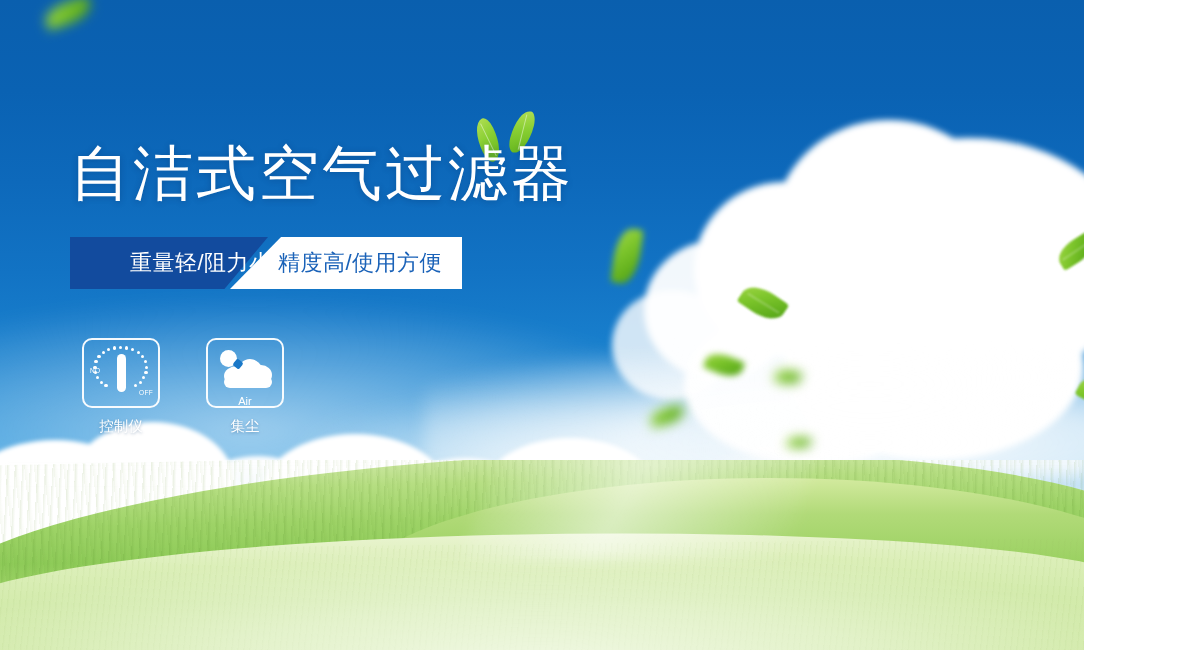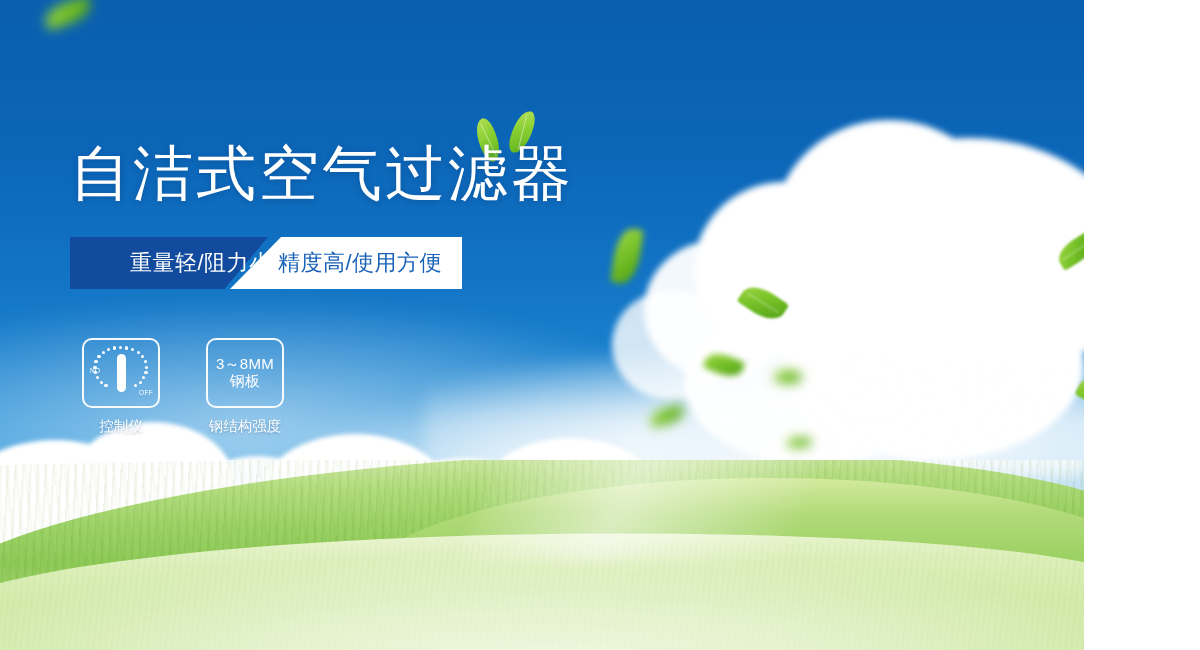--- a/index.html
+++ b/index.html
@@ -359,25 +359,30 @@
           <span class="needle"></span>
           <span class="no">NO</span>
           <span class="off">OFF</span>
         </div>
       </div>
       <div class="flabel">控制仪</div>
     </div>
 
 
 
+
     <div class="feature">
       <div class="fbox">
-        <div class="ftext">
-          <div class="big">3～8MM</div>
-          <div class="big">钢板</div>
+        <div class="airicon">
+          <span class="sun"></span>
+          <span class="c1"></span>
+            <span class="c2"></span>
+            <span class="c3"></span>
+          <span class="cbase"></span>
+          <span class="notch"></span>
+          <span class="airtxt">Air</span>
         </div>
       </div>
-      <div class="flabel">钢结构强度</div>
-    </div>
-
+      <div class="flabel">集尘</div>
+    </div>
 
   </div>
 </div>
 
 </body></html>

